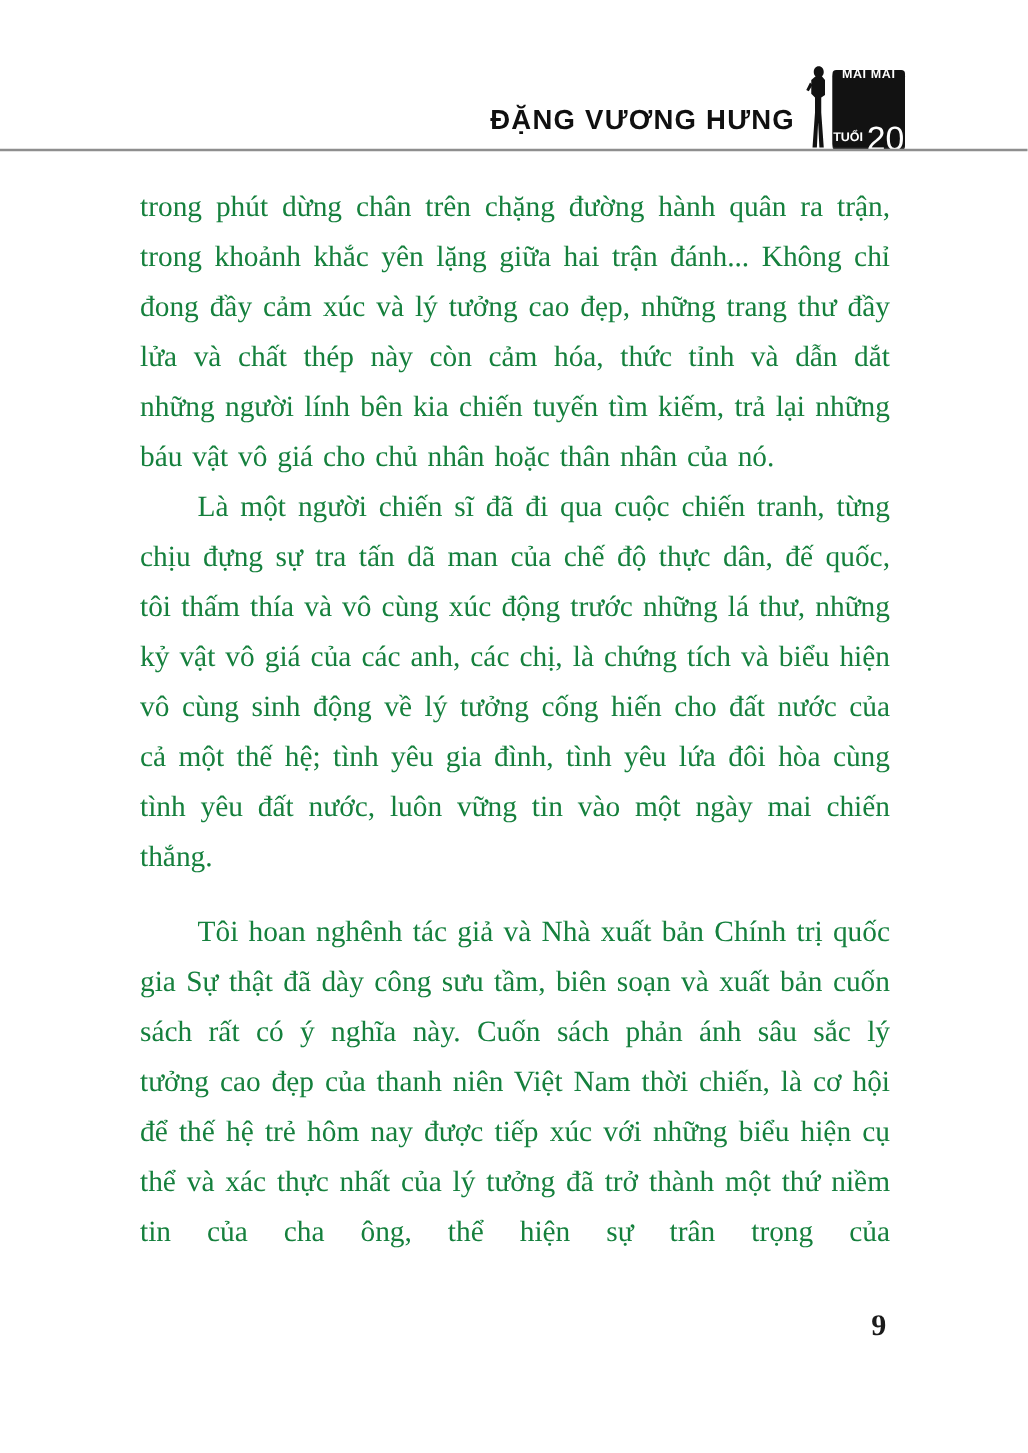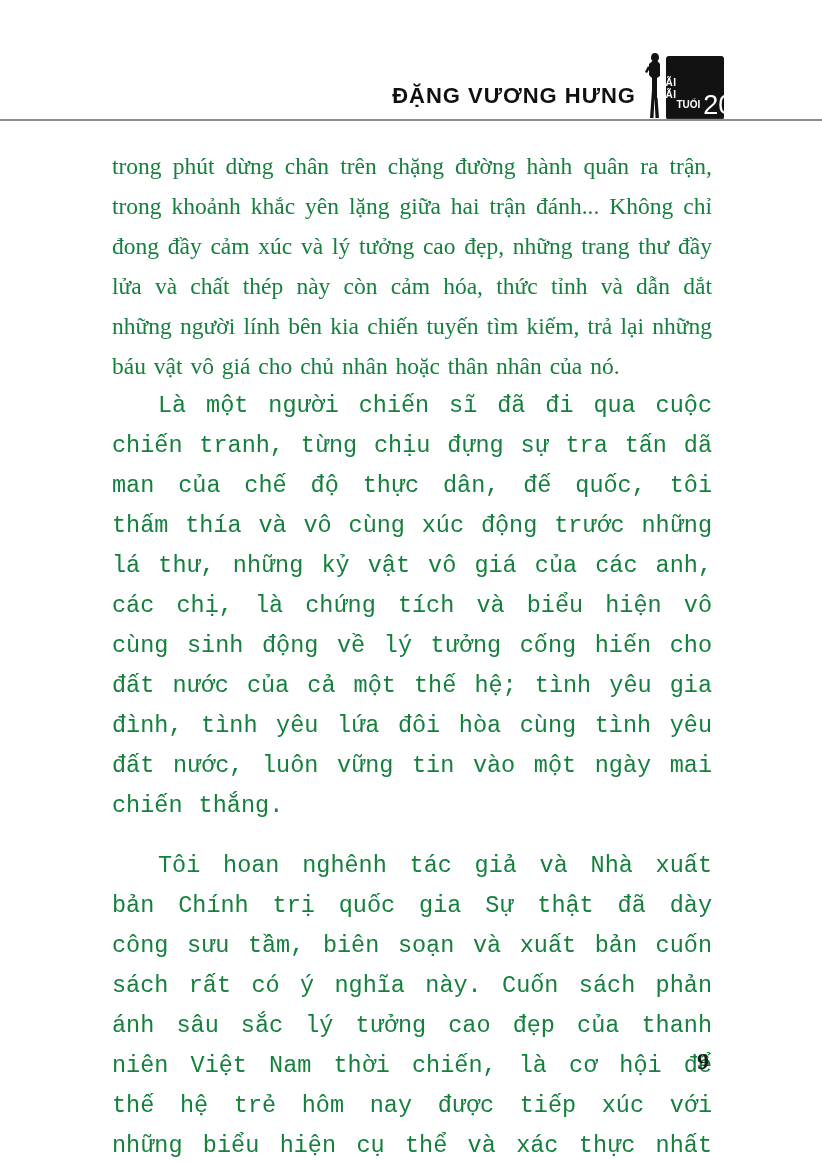--- a/index.html
+++ b/index.html
@@ -46,21 +46,21 @@
   .badge {
     position: absolute;
     right: 0;
     top: 6px;
     width: 58px;
     height: 62px;
     background: #121212;
     border-radius: 3px;
     color: #ffffff;
     display: flex;
-    flex-direction: row;
+    flex-direction: column;
     align-items: center;
     justify-content: center;
     padding-top: 4px;
     box-shadow: 0 2px 0 #2a2a2a;
   }
   .badge .l1 {
     font-family: "Liberation Sans", sans-serif;
     font-weight: bold;
     font-size: 10px;
     letter-spacing: 0.5px;
@@ -100,21 +100,21 @@
     top: 146px;
     left: 112px;
     width: 600px;
     font-size: 23.5px;
     line-height: 40px;
     text-align: justify;
     word-spacing: 2px;
     color: #15803d;
   }
   .body-text p { margin: 0; }
-  .body-text p.indent { text-indent: 46px; font-family: Liberation Mono, monospace; }
+  .body-text p.indent { text-indent: 46px; }
   .body-text p.cont { text-align-last: justify; margin-top: 20px; }
 
   
   .page-number {
     position: absolute;
     left: 697px;
     top: 1048px;
     font-size: 24px;
     font-weight: bold;
     color: #1b1b1b;

